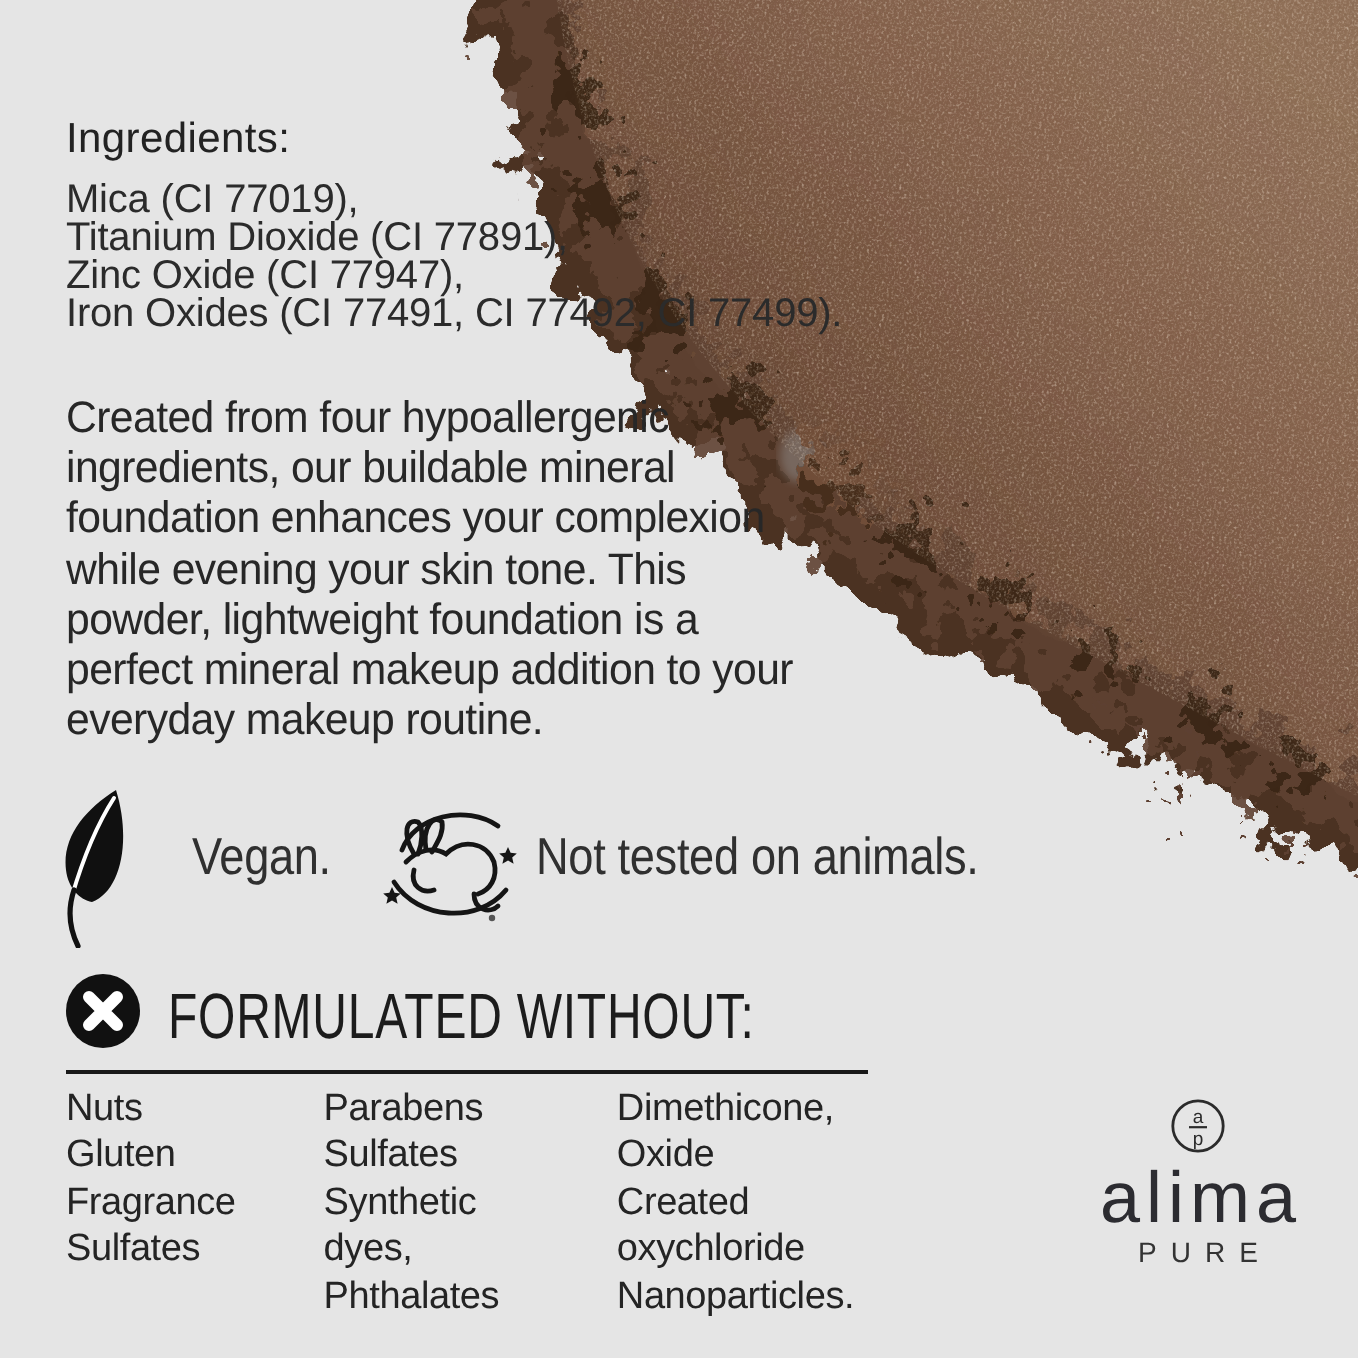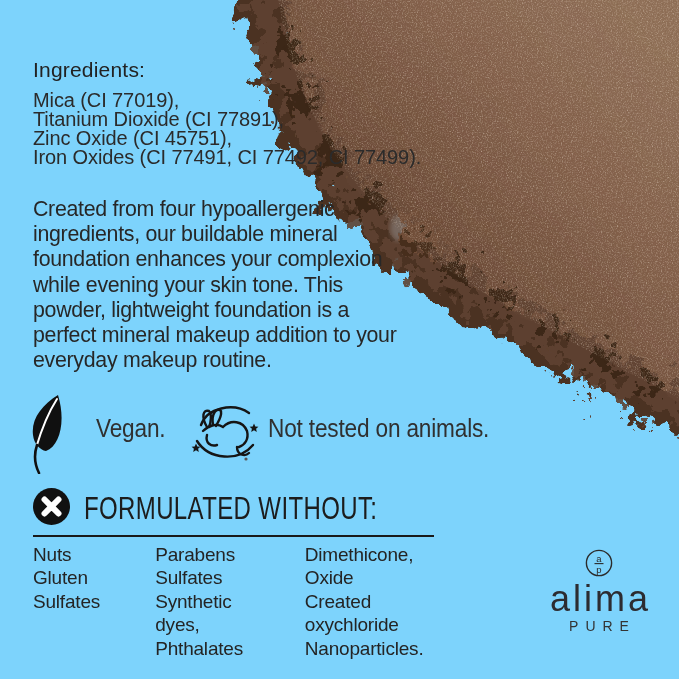--- a/index.html
+++ b/index.html
@@ -1,21 +1,21 @@
 <!DOCTYPE html>
 <html><head>
 <meta charset="utf-8">
 <style>
   * { margin: 0; padding: 0; box-sizing: border-box; }
   html, body { background: #ffffff; }
   .canvas {
     position: relative;
     width: 679px;
     height: 679px;
-    background: #7dd3fc;
+    background: #e5e5e5;
     overflow: hidden;
     font-family: "Liberation Sans", sans-serif;
     color: #2b2b2b;
   }
   .powder-svg { position: absolute; left: 0; top: 0; }
 
   
   .ingredients { position: absolute; left: 33px; top: 57px; }
   .ingredients h1 {
     font-size: 21px; font-weight: 400; color: #222222; letter-spacing: 0.2px;
@@ -155,21 +155,21 @@
 
     <path d="M275,-20 L700,-20 L700,408 C660,390 620,368 572,342 C522,315 470,288 428,255 C390,224 352,185 325,138 C300,95 284,45 277,-10 C276,-14 275,-17 275,-20 Z" fill="#ffffff" opacity="0.5" filter="url(#grainLight)"></path>
     <path d="M275,-20 L700,-20 L700,408 C660,390 620,368 572,342 C522,315 470,288 428,255 C390,224 352,185 325,138 C300,95 284,45 277,-10 C276,-14 275,-17 275,-20 Z" fill="#000000" opacity="0.4" filter="url(#grainDark)"></path>
   </svg>
 
   <section class="ingredients">
     <h1>Ingredients:</h1>
     <div class="ing-lines">
       <div class="ing-line">Mica (CI 77019),</div>
       <div class="ing-line">Titanium Dioxide (CI 77891),</div>
-      <div class="ing-line">Zinc Oxide (CI 45751),</div>
+      <div class="ing-line">Zinc Oxide (CI 77947),</div>
       <div class="ing-line">Iron Oxides (CI 77491, CI 77492, CI 77499).</div>
     </div>
   </section>
 
   <section class="description">
     <div>Created from four hypoallergenic</div>
     <div>ingredients, our buildable mineral</div>
     <div>foundation enhances your complexion</div>
     <div>while evening your skin tone. This</div>
     <div>powder, lightweight foundation is a</div>
@@ -214,20 +214,21 @@
           <path d="M11.5,11.5 L25.5,25.5 M25.5,11.5 L11.5,25.5" stroke="#ffffff" stroke-width="6" stroke-linecap="round"></path>
         </svg>
       </span>
       <h2 class="fw-title">FORMULATED WITHOUT:</h2>
     </div>
     <div class="fw-rule"></div>
     <div class="fw-cols">
       <div class="fw-col fw-col-1">
         <div>Nuts</div>
         <div>Gluten</div>
+        <div>Fragrance</div>
         <div>Sulfates</div>
       </div>
       <div class="fw-col fw-col-2">
         <div>Parabens</div>
         <div>Sulfates</div>
         <div>Synthetic dyes,</div>
         <div>Phthalates</div>
       </div>
       <div class="fw-col fw-col-3">
         <div>Dimethicone,</div>

